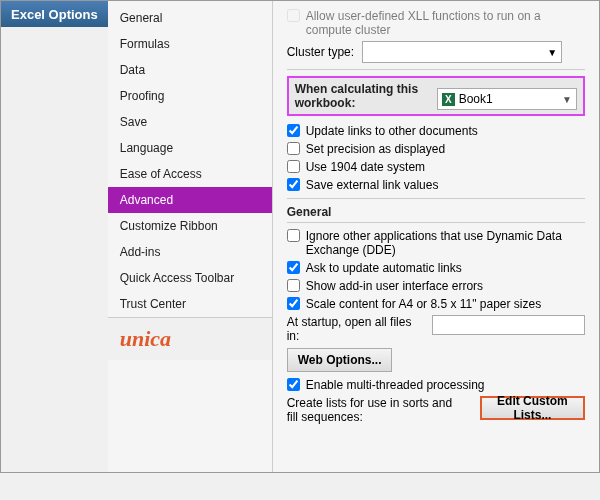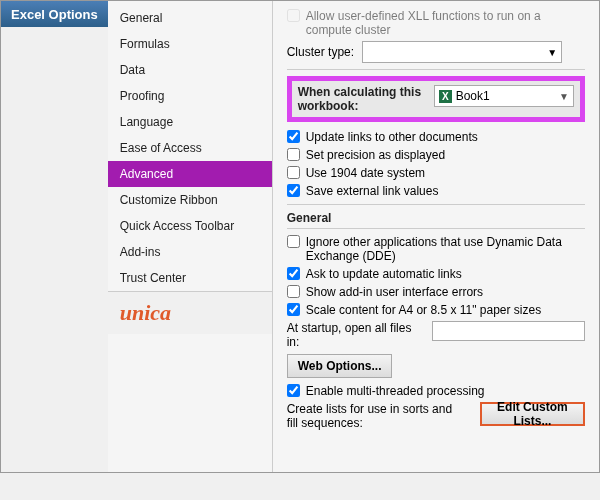--- a/index.html
+++ b/index.html
@@ -62,26 +62,26 @@
       margin-bottom: 4px;
       font-size: 12px;
     }
     .checkbox-row input[type="checkbox"] {
       margin-right: 6px;
       width: 13px;
       height: 13px;
     }
     .workbook-row {
       display: flex;
-      align-items: flex-start;
+      align-items: flex-end;
       margin-bottom: 8px;
       font-size: 12px;
       background: #e8e8e8;
       padding: 4px 6px;
-      border: 5px solid #d946ef;
+      border: 2px solid #d946ef;
     }
     .workbook-row label {
       margin-right: 8px;
       font-weight: bold;
       color: #222;
     }
     .workbook-badge {
       background: #1e7145;
       color: white;
       font-size: 10px;
@@ -187,26 +187,27 @@
 <div class="dialog">
   <div class="title-bar">
     <span>Excel Options</span>
   </div>
   <div class="content">
     <div class="sidebar">
       <div class="sidebar-item"><span>General</span></div>
       <div class="sidebar-item"><span>Formulas</span></div>
       <div class="sidebar-item"><span>Data</span></div>
       <div class="sidebar-item"><span>Proofing</span></div>
+      <div class="sidebar-item"><span>Save</span></div>
       <div class="sidebar-item"><span>Language</span></div>
       <div class="sidebar-item"><span>Ease of Access</span></div>
       <div class="sidebar-item active"><span>Advanced</span></div>
       <div class="sidebar-item"><span>Customize Ribbon</span></div>
+      <div class="sidebar-item"><span>Add-ins</span></div>
       <div class="sidebar-item"><span>Quick Access Toolbar</span></div>
-      <div class="sidebar-item"><span>Add-ins</span></div>
       <div class="sidebar-item"><span>Trust Center</span></div>
       <div style="flex:1"></div>
       <div class="unica-logo">unica</div>
     </div>
 
     <div class="main-content">
 
       <div class="checkbox-row disabled-checkbox">
         <input type="checkbox" disabled="" style="">
         <span>Allow user-defined XLL functions to run on a compute cluster</span>

